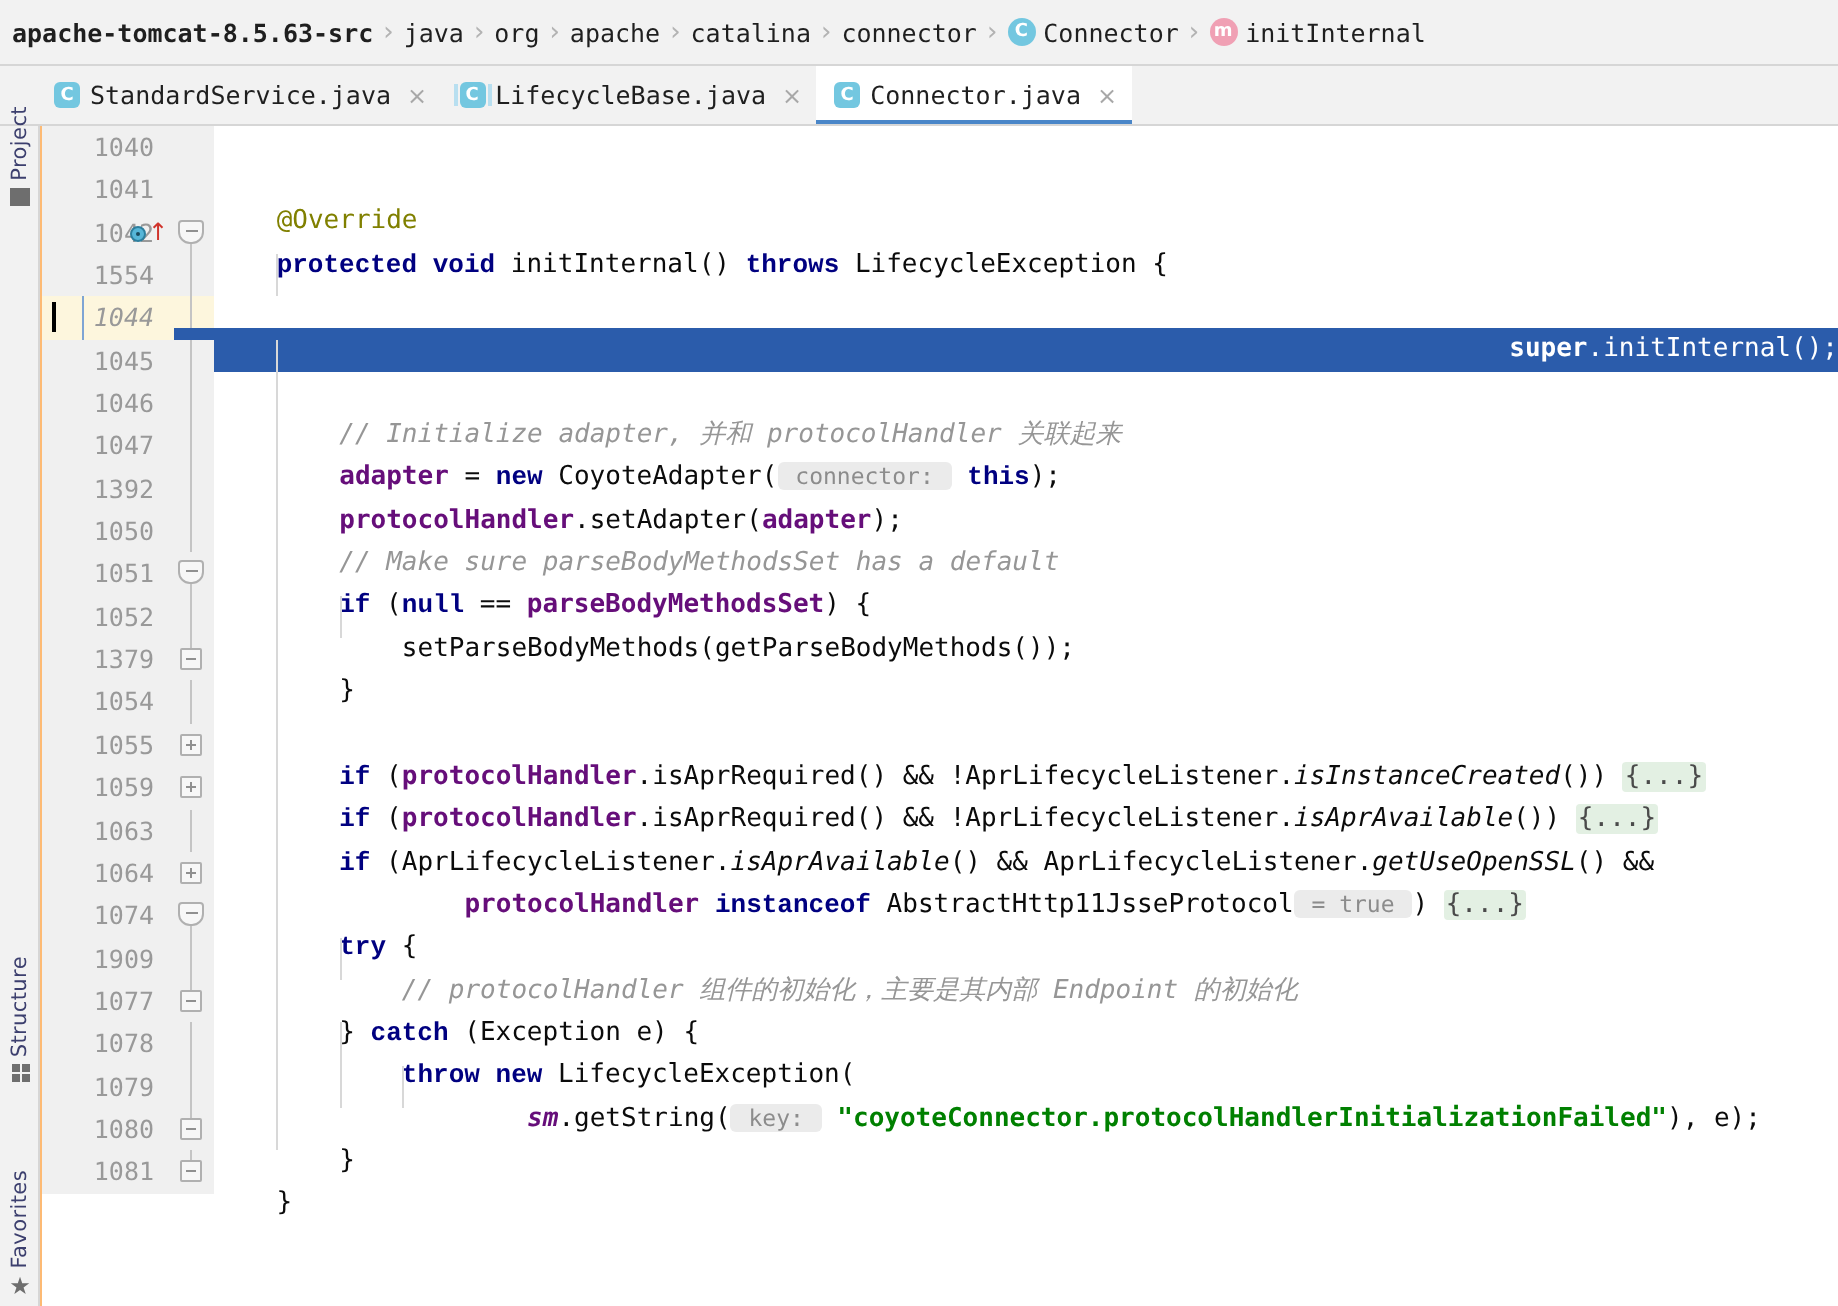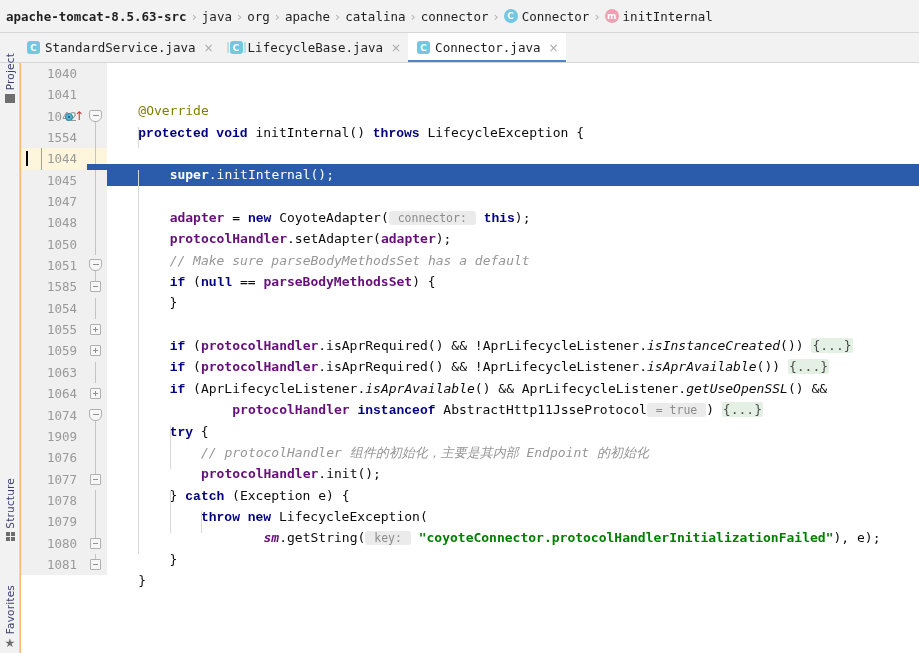--- a/index.html
+++ b/index.html
@@ -131,21 +131,21 @@
   }
   .line-row {
     position: relative;
     height: 21.35px;
     white-space: pre;
   }
   .gutter {
     position: absolute; left: 0; top: 0; width: 64px; height: 100%;
     background: #f0f0f0;
   }
-  .line-row.current .gutter { background: #fdf6dd; }
+  .line-row.current .gutter { background: #fdf6dd; font-style: italic; }
   .ln {
     position: absolute; right: 8px; top: 0;
     line-height: 21.35px;
     color: #999999;
     font-size: 12.5px;
     font-family: "DejaVu Sans Mono", monospace;
   }
   .foldcol {
     position: absolute; left: 64px; top: 0; width: 22px; height: 100%;
     background: #f0f0f0;
@@ -197,20 +197,21 @@
     position: absolute; left: 86px; top: 0; right: 0; height: 100%;
     line-height: 21.35px;
     color: #0b0b0b;
     margin-top: 16px;
   }
   .line-row.selected .code {
     background: #2b5cab;
     color: #ffffff;
     left: 66px;
     padding-left: 20px;
+    text-align: right;
   }
   .line-row.selected .caret {
     position: absolute; left: 5px; top: 3px;
     width: 2px; height: 15px; background: #000000;
   }
   .line-row.selected .sel-divider {
     position: absolute; left: 20px; top: 0; width: 1px; height: 100%;
     background: #7fa5d4;
   }
   .indent-guide {
@@ -310,33 +311,34 @@
     </div>
   </div>
 
   <div id="editor">
       <div class="line-row"><div class="gutter"><span class="ln">1040</span></div><div class="foldcol"></div><div class="code"></div></div>
       <div class="line-row"><div class="gutter"><span class="ln">1041</span></div><div class="foldcol"></div><div class="code"><span>    </span><span class="anno">@Override</span></div></div>
       <div class="line-row"><div class="gutter"><span class="ln">1042</span><span class="gutter-marks"><span class="ovr-dot"></span><span class="ovr-arrow">↑</span></span></div><div class="foldcol"><span class="fold-line" style="top: 11px; height: 11px;"></span><span class="fold-start"></span></div><div class="code"><span>    </span><span class="kw">protected</span><span> </span><span class="kw">void</span><span> initInternal() </span><span class="kw">throws</span><span> LifecycleException {</span></div></div>
       <div class="line-row"><div class="gutter"><span class="ln">1554</span></div><div class="foldcol"><span class="fold-line"></span></div><span class="indent-guide" style="left: 117.28px;"></span><div class="code"></div></div>
       <div class="line-row current selected"><div class="gutter"><span class="ln">1044</span></div><div class="foldcol"><span class="fold-line"></span></div><span class="caret"></span><span class="sel-divider"></span><div class="code"><span>        </span><span style="font-weight: bold;">super</span><span>.initInternal();</span></div></div>
       <div class="line-row"><div class="gutter"><span class="ln">1045</span></div><div class="foldcol"><span class="fold-line"></span></div><span class="indent-guide" style="left: 117.28px;"></span><div class="code"></div></div>
+      <div class="line-row"><div class="gutter"><span class="ln">1046</span></div><div class="foldcol"><span class="fold-line"></span></div><span class="indent-guide" style="left: 117.28px;"></span><div class="code"><span>        </span><span class="cmt">// Initialize adapter, 并和 protocolHandler 关联起来</span></div></div>
       <div class="line-row"><div class="gutter"><span class="ln">1047</span></div><div class="foldcol"><span class="fold-line"></span></div><span class="indent-guide" style="left: 117.28px;"></span><div class="code"><span>        </span><span class="fld">adapter</span><span> = </span><span class="kw">new</span><span> CoyoteAdapter(</span><span class="hint"> connector: </span><span> </span><span class="kw">this</span><span>);</span></div></div>
-      <div class="line-row"><div class="gutter"><span class="ln">1048</span></div><div class="foldcol"><span class="fold-line"></span></div><span class="indent-guide" style="left: 117.28px;"></span><div class="code"><span>        </span><span class="fld">protocolHandler</span><span>.setAdapter(</span><span class="fld">adapter</span><span>);</span></div></div>
+      <div class="line-row"><div class="gutter"><span class="ln">1392</span></div><div class="foldcol"><span class="fold-line"></span></div><span class="indent-guide" style="left: 117.28px;"></span><div class="code"><span>        </span><span class="fld">protocolHandler</span><span>.setAdapter(</span><span class="fld">adapter</span><span>);</span></div></div>
       <div class="line-row"><div class="gutter"><span class="ln">1050</span></div><div class="foldcol"><span class="fold-line"></span></div><span class="indent-guide" style="left: 117.28px;"></span><div class="code"><span>        </span><span class="cmt">// Make sure parseBodyMethodsSet has a default</span></div></div>
       <div class="line-row"><div class="gutter"><span class="ln">1051</span></div><div class="foldcol"><span class="fold-line" style="top: 11px; height: 11px;"></span><span class="fold-start"></span></div><span class="indent-guide" style="left: 117.28px;"></span><div class="code"><span>        </span><span class="kw">if</span><span> (</span><span class="kw">null</span><span> == </span><span class="fld">parseBodyMethodsSet</span><span>) {</span></div></div>
-      <div class="line-row"><div class="gutter"><span class="ln">1585</span></div><div class="foldcol"><span class="fold-line" style="top: 0px; height: 10px;"></span><span class="fold-minus"></span></div><span class="indent-guide" style="left: 117.28px;"></span><div class="code"><span>        }</span></div></div>
+      <div class="line-row"><div class="gutter"><span class="ln">1052</span></div><div class="foldcol"><span class="fold-line"></span></div><span class="indent-guide" style="left: 117.28px;"></span><span class="indent-guide" style="left: 148.56px;"></span><div class="code"><span>            setParseBodyMethods(getParseBodyMethods());</span></div></div>
+      <div class="line-row"><div class="gutter"><span class="ln">1379</span></div><div class="foldcol"><span class="fold-line" style="top: 0px; height: 10px;"></span><span class="fold-minus"></span></div><span class="indent-guide" style="left: 117.28px;"></span><div class="code"><span>        }</span></div></div>
       <div class="line-row"><div class="gutter"><span class="ln">1054</span></div><div class="foldcol"><span class="fold-line"></span></div><span class="indent-guide" style="left: 117.28px;"></span><div class="code"></div></div>
       <div class="line-row"><div class="gutter"><span class="ln">1055</span></div><div class="foldcol"><span class="fold-plus"></span></div><span class="indent-guide" style="left: 117.28px;"></span><div class="code"><span>        </span><span class="kw">if</span><span> (</span><span class="fld">protocolHandler</span><span>.isAprRequired() &amp;&amp; !AprLifecycleListener.</span><span class="smeth">isInstanceCreated</span><span>()) </span><span class="fold-ph">{...}</span></div></div>
       <div class="line-row"><div class="gutter"><span class="ln">1059</span></div><div class="foldcol"><span class="fold-plus"></span></div><span class="indent-guide" style="left: 117.28px;"></span><div class="code"><span>        </span><span class="kw">if</span><span> (</span><span class="fld">protocolHandler</span><span>.isAprRequired() &amp;&amp; !AprLifecycleListener.</span><span class="smeth">isAprAvailable</span><span>()) </span><span class="fold-ph">{...}</span></div></div>
       <div class="line-row"><div class="gutter"><span class="ln">1063</span></div><div class="foldcol"><span class="fold-line"></span></div><span class="indent-guide" style="left: 117.28px;"></span><div class="code"><span>        </span><span class="kw">if</span><span> (AprLifecycleListener.</span><span class="smeth">isAprAvailable</span><span>() &amp;&amp; AprLifecycleListener.</span><span class="smeth">getUseOpenSSL</span><span>() &amp;&amp;</span></div></div>
       <div class="line-row"><div class="gutter"><span class="ln">1064</span></div><div class="foldcol"><span class="fold-plus"></span></div><span class="indent-guide" style="left: 117.28px;"></span><div class="code"><span>                </span><span class="fld">protocolHandler</span><span> </span><span class="kw">instanceof</span><span> AbstractHttp11JsseProtocol</span><span class="hint"> = true </span><span>) </span><span class="fold-ph">{...}</span></div></div>
       <div class="line-row"><div class="gutter"><span class="ln">1074</span></div><div class="foldcol"><span class="fold-line" style="top: 11px; height: 11px;"></span><span class="fold-start"></span></div><span class="indent-guide" style="left: 117.28px;"></span><div class="code"><span>        </span><span class="kw">try</span><span> {</span></div></div>
       <div class="line-row"><div class="gutter"><span class="ln">1909</span></div><div class="foldcol"><span class="fold-line"></span></div><span class="indent-guide" style="left: 117.28px;"></span><span class="indent-guide" style="left: 148.56px;"></span><div class="code"><span>            </span><span class="cmt">// protocolHandler 组件的初始化，主要是其内部 Endpoint 的初始化</span></div></div>
-      <div class="line-row"><div class="gutter"><span class="ln">1076</span></div><div class="foldcol"><span class="fold-line"></span></div><span class="indent-guide" style="left: 117.28px;"></span><span class="indent-guide" style="left: 148.56px;"></span><div class="code"><span>            </span><span class="fld">protocolHandler</span><span>.init();</span></div></div>
       <div class="line-row"><div class="gutter"><span class="ln">1077</span></div><div class="foldcol"><span class="fold-line" style="top: 0px; height: 10px;"></span><span class="fold-minus"></span></div><span class="indent-guide" style="left: 117.28px;"></span><div class="code"><span>        } </span><span class="kw">catch</span><span> (Exception e) {</span></div></div>
       <div class="line-row"><div class="gutter"><span class="ln">1078</span></div><div class="foldcol"><span class="fold-line"></span></div><span class="indent-guide" style="left: 117.28px;"></span><span class="indent-guide" style="left: 148.56px;"></span><div class="code"><span>            </span><span class="kw">throw</span><span> </span><span class="kw">new</span><span> LifecycleException(</span></div></div>
       <div class="line-row"><div class="gutter"><span class="ln">1079</span></div><div class="foldcol"><span class="fold-line"></span></div><span class="indent-guide" style="left: 117.28px;"></span><span class="indent-guide" style="left: 148.56px;"></span><span class="indent-guide" style="left: 179.84px;"></span><div class="code"><span>                    </span><span class="stat">sm</span><span>.getString(</span><span class="hint"> key: </span><span> </span><span class="str">"coyoteConnector.protocolHandlerInitializationFailed"</span><span>), e);</span></div></div>
       <div class="line-row"><div class="gutter"><span class="ln">1080</span></div><div class="foldcol"><span class="fold-line" style="top: 0px; height: 10px;"></span><span class="fold-minus"></span></div><span class="indent-guide" style="left: 117.28px;"></span><div class="code"><span>        }</span></div></div>
       <div class="line-row"><div class="gutter"><span class="ln">1081</span></div><div class="foldcol"><span class="fold-line" style="top: 0px; height: 10px;"></span><span class="fold-minus"></span></div><div class="code"><span>    }</span></div></div>
     </div>
 
 </div>
 
 </body></html>

